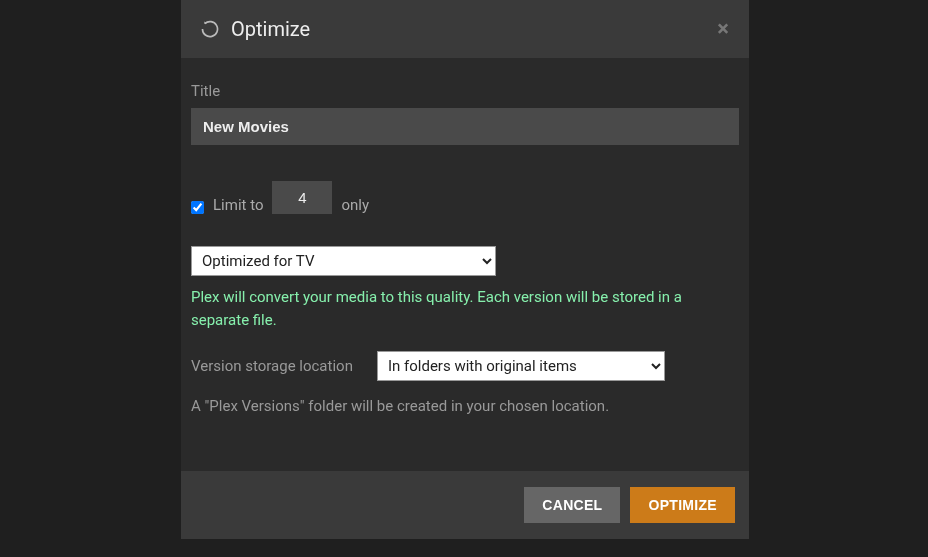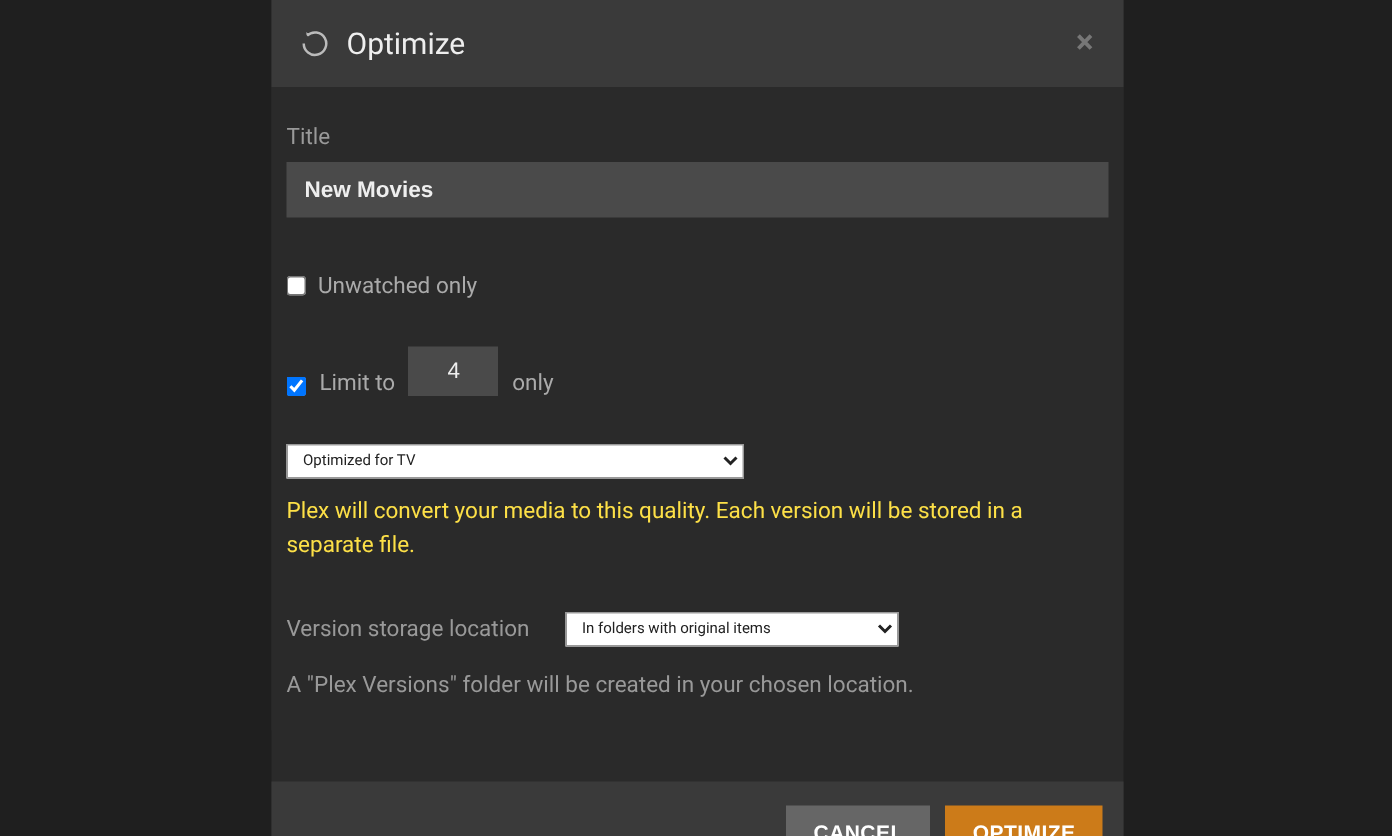--- a/index.html
+++ b/index.html
@@ -94,44 +94,44 @@
     input[type="checkbox"] {
       width: 13px;
       height: 13px;
       cursor: pointer;
     }
     .native-select {
       background: #fff;
       color: #222;
       border: 1px solid #999;
       padding: 4px 6px;
-      font-size: 10px;
+      font-size: 15px;
       font-family: inherit;
     }
     .quality-select {
       width: 305px;
       display: block;
       margin-bottom: 10px;
     }
     .helper-text {
-      color: #fde047;
+      color: #86efac;
       font-size: 15px;
       line-height: 1.55;
-      margin-bottom: 32px;
+      margin-bottom: 18px;
     }
     .location-row {
       display: flex;
       align-items: center;
       gap: 24px;
       margin-bottom: 14px;
       color: #999;
       font-size: 15px;
     }
     .location-select {
-      width: 222px;
+      width: 288px;
     }
     .helper-text-2 {
       color: #999;
       font-size: 15px;
       line-height: 1.5;
     }
     .modal-footer {
       background: #3a3a3a;
       padding: 16px 14px;
       display: flex;
@@ -168,24 +168,20 @@
       </svg>
       <span class="modal-title">Optimize</span>
     </div>
     <span class="close-icon">×</span>
   </div>
 
   <div class="modal-body">
     <label class="field-label">Title</label>
     <input type="text" class="text-input" value="New Movies" style="">
 
-    <div class="checkbox-row">
-      <input type="checkbox" style="">
-      <span>Unwatched only</span>
-    </div>
 
     <div class="limit-row">
       <input type="checkbox" checked="" style="">
       <span>Limit to</span>
       <input type="text" class="limit-input" value="4" style="">
       <span>only</span>
     </div>
 
     <select class="native-select quality-select">
       <option>Optimized for TV</option>

